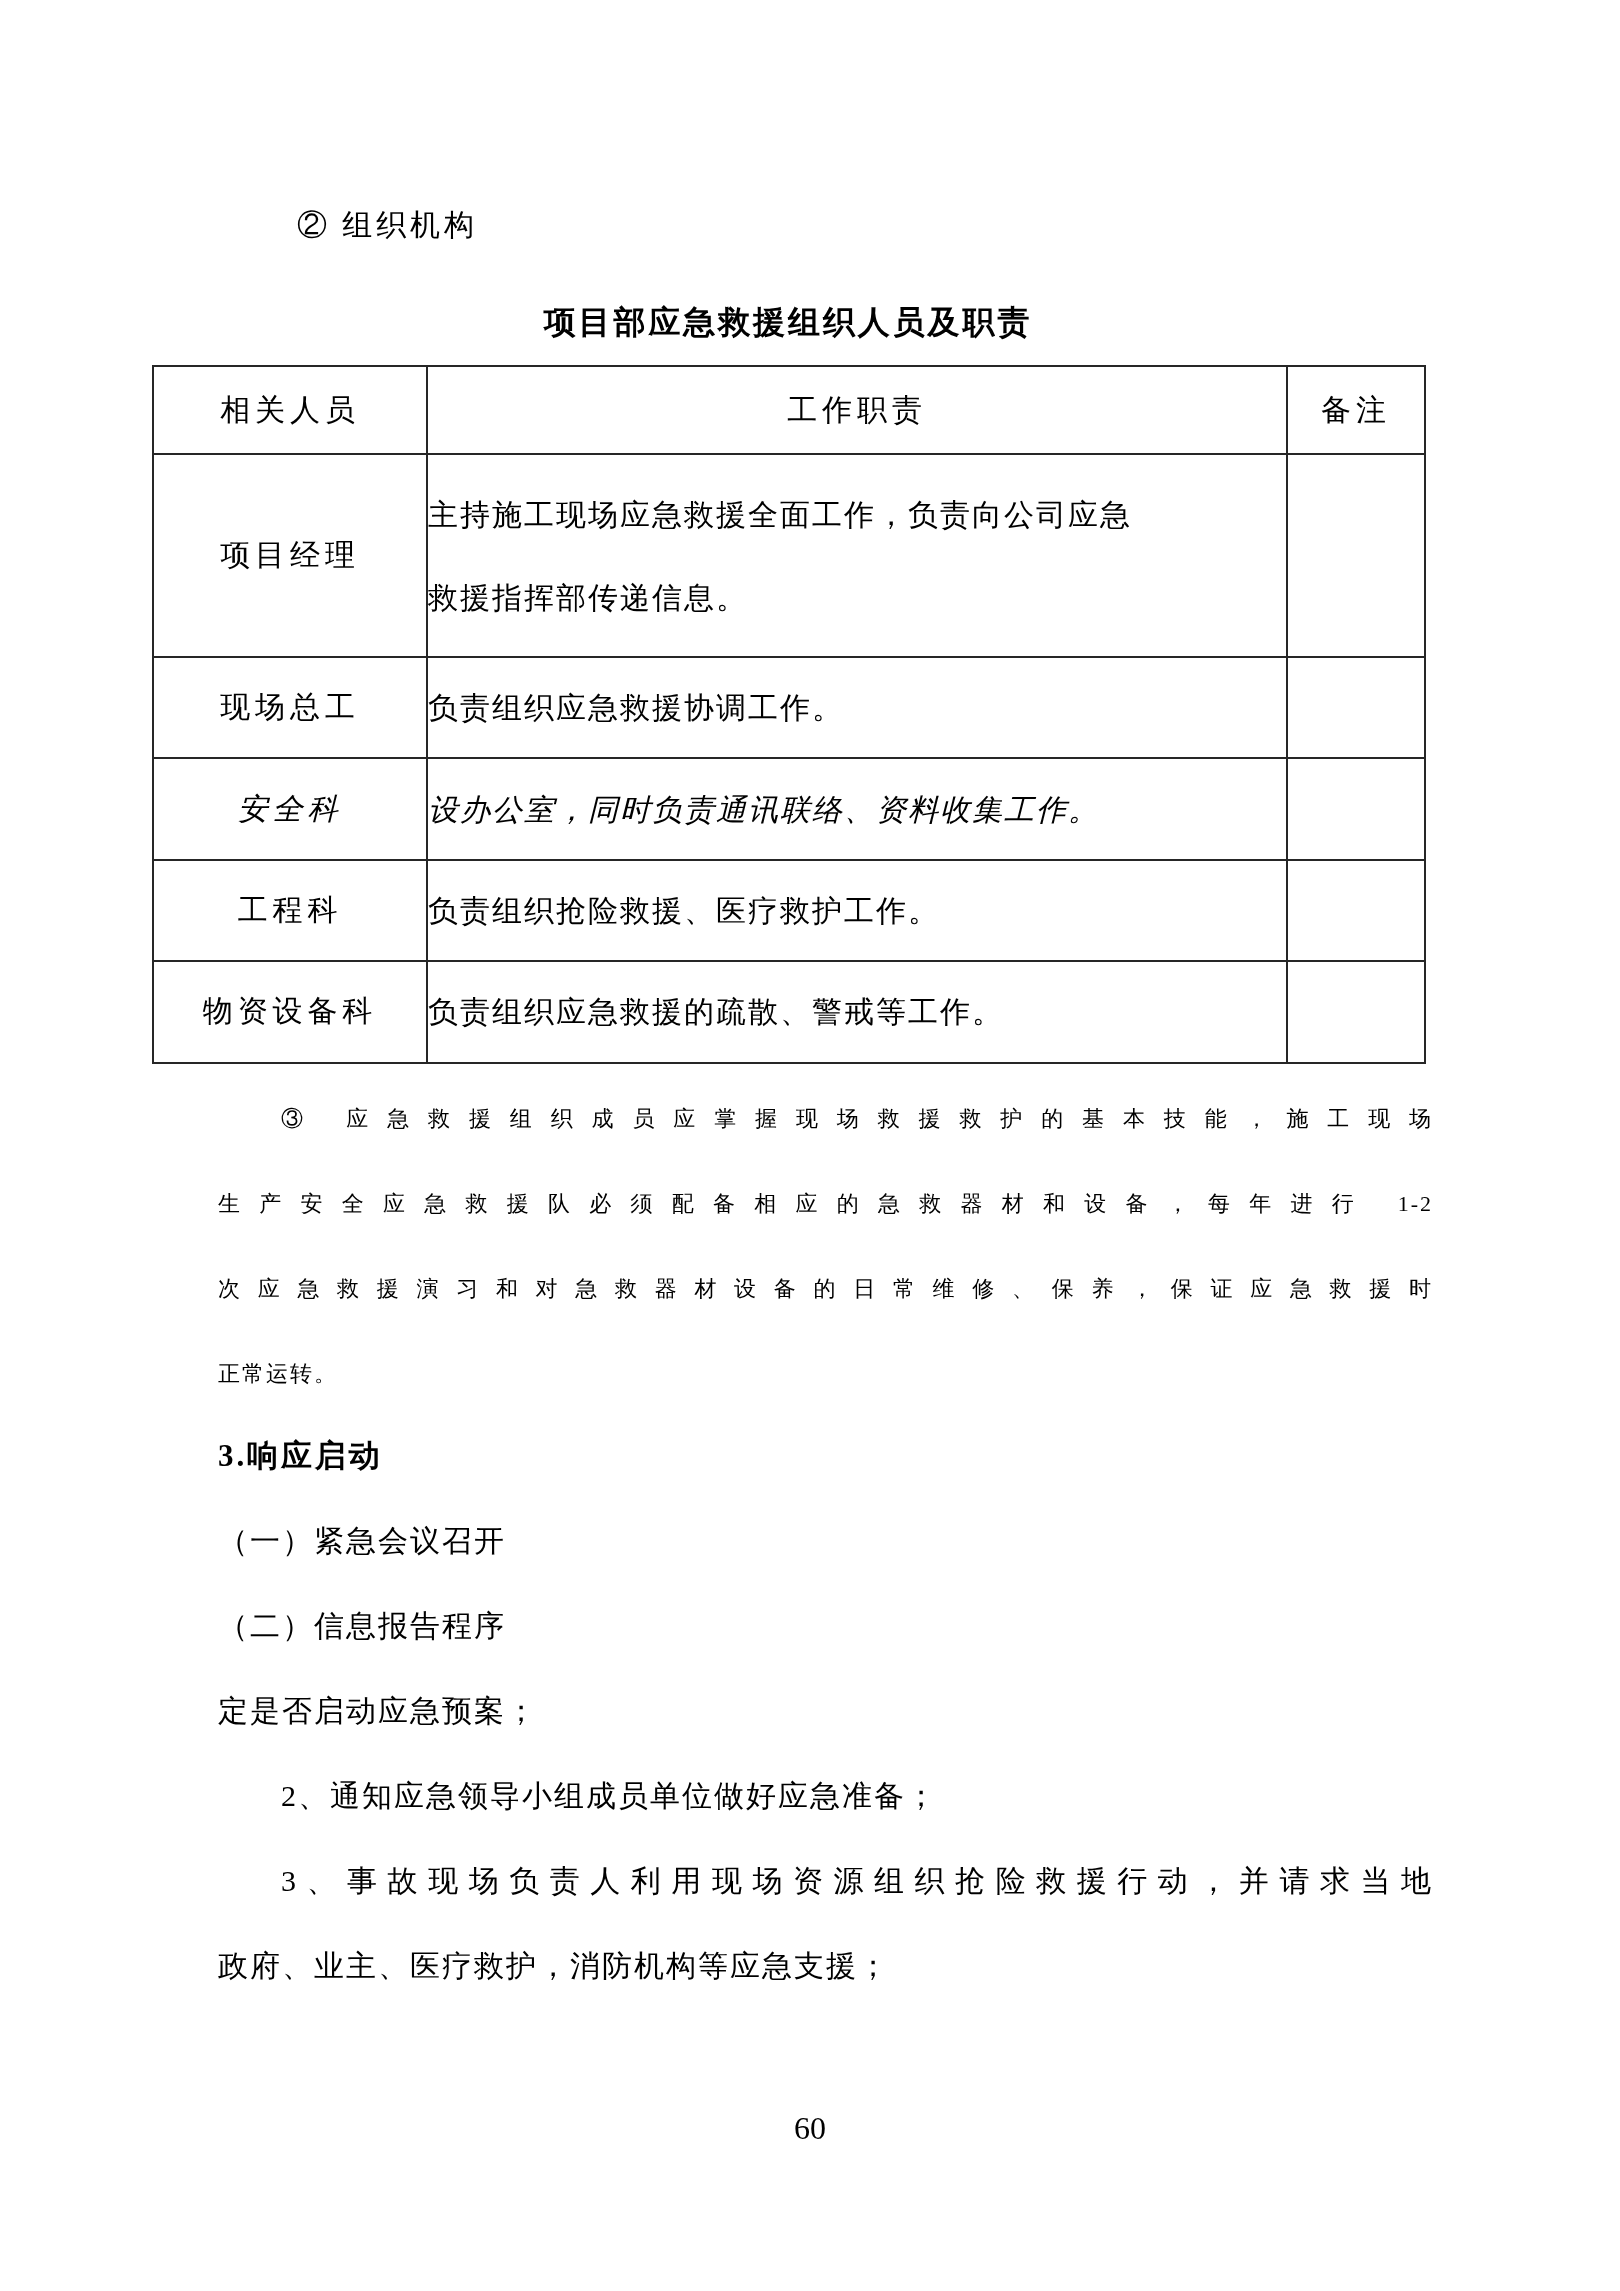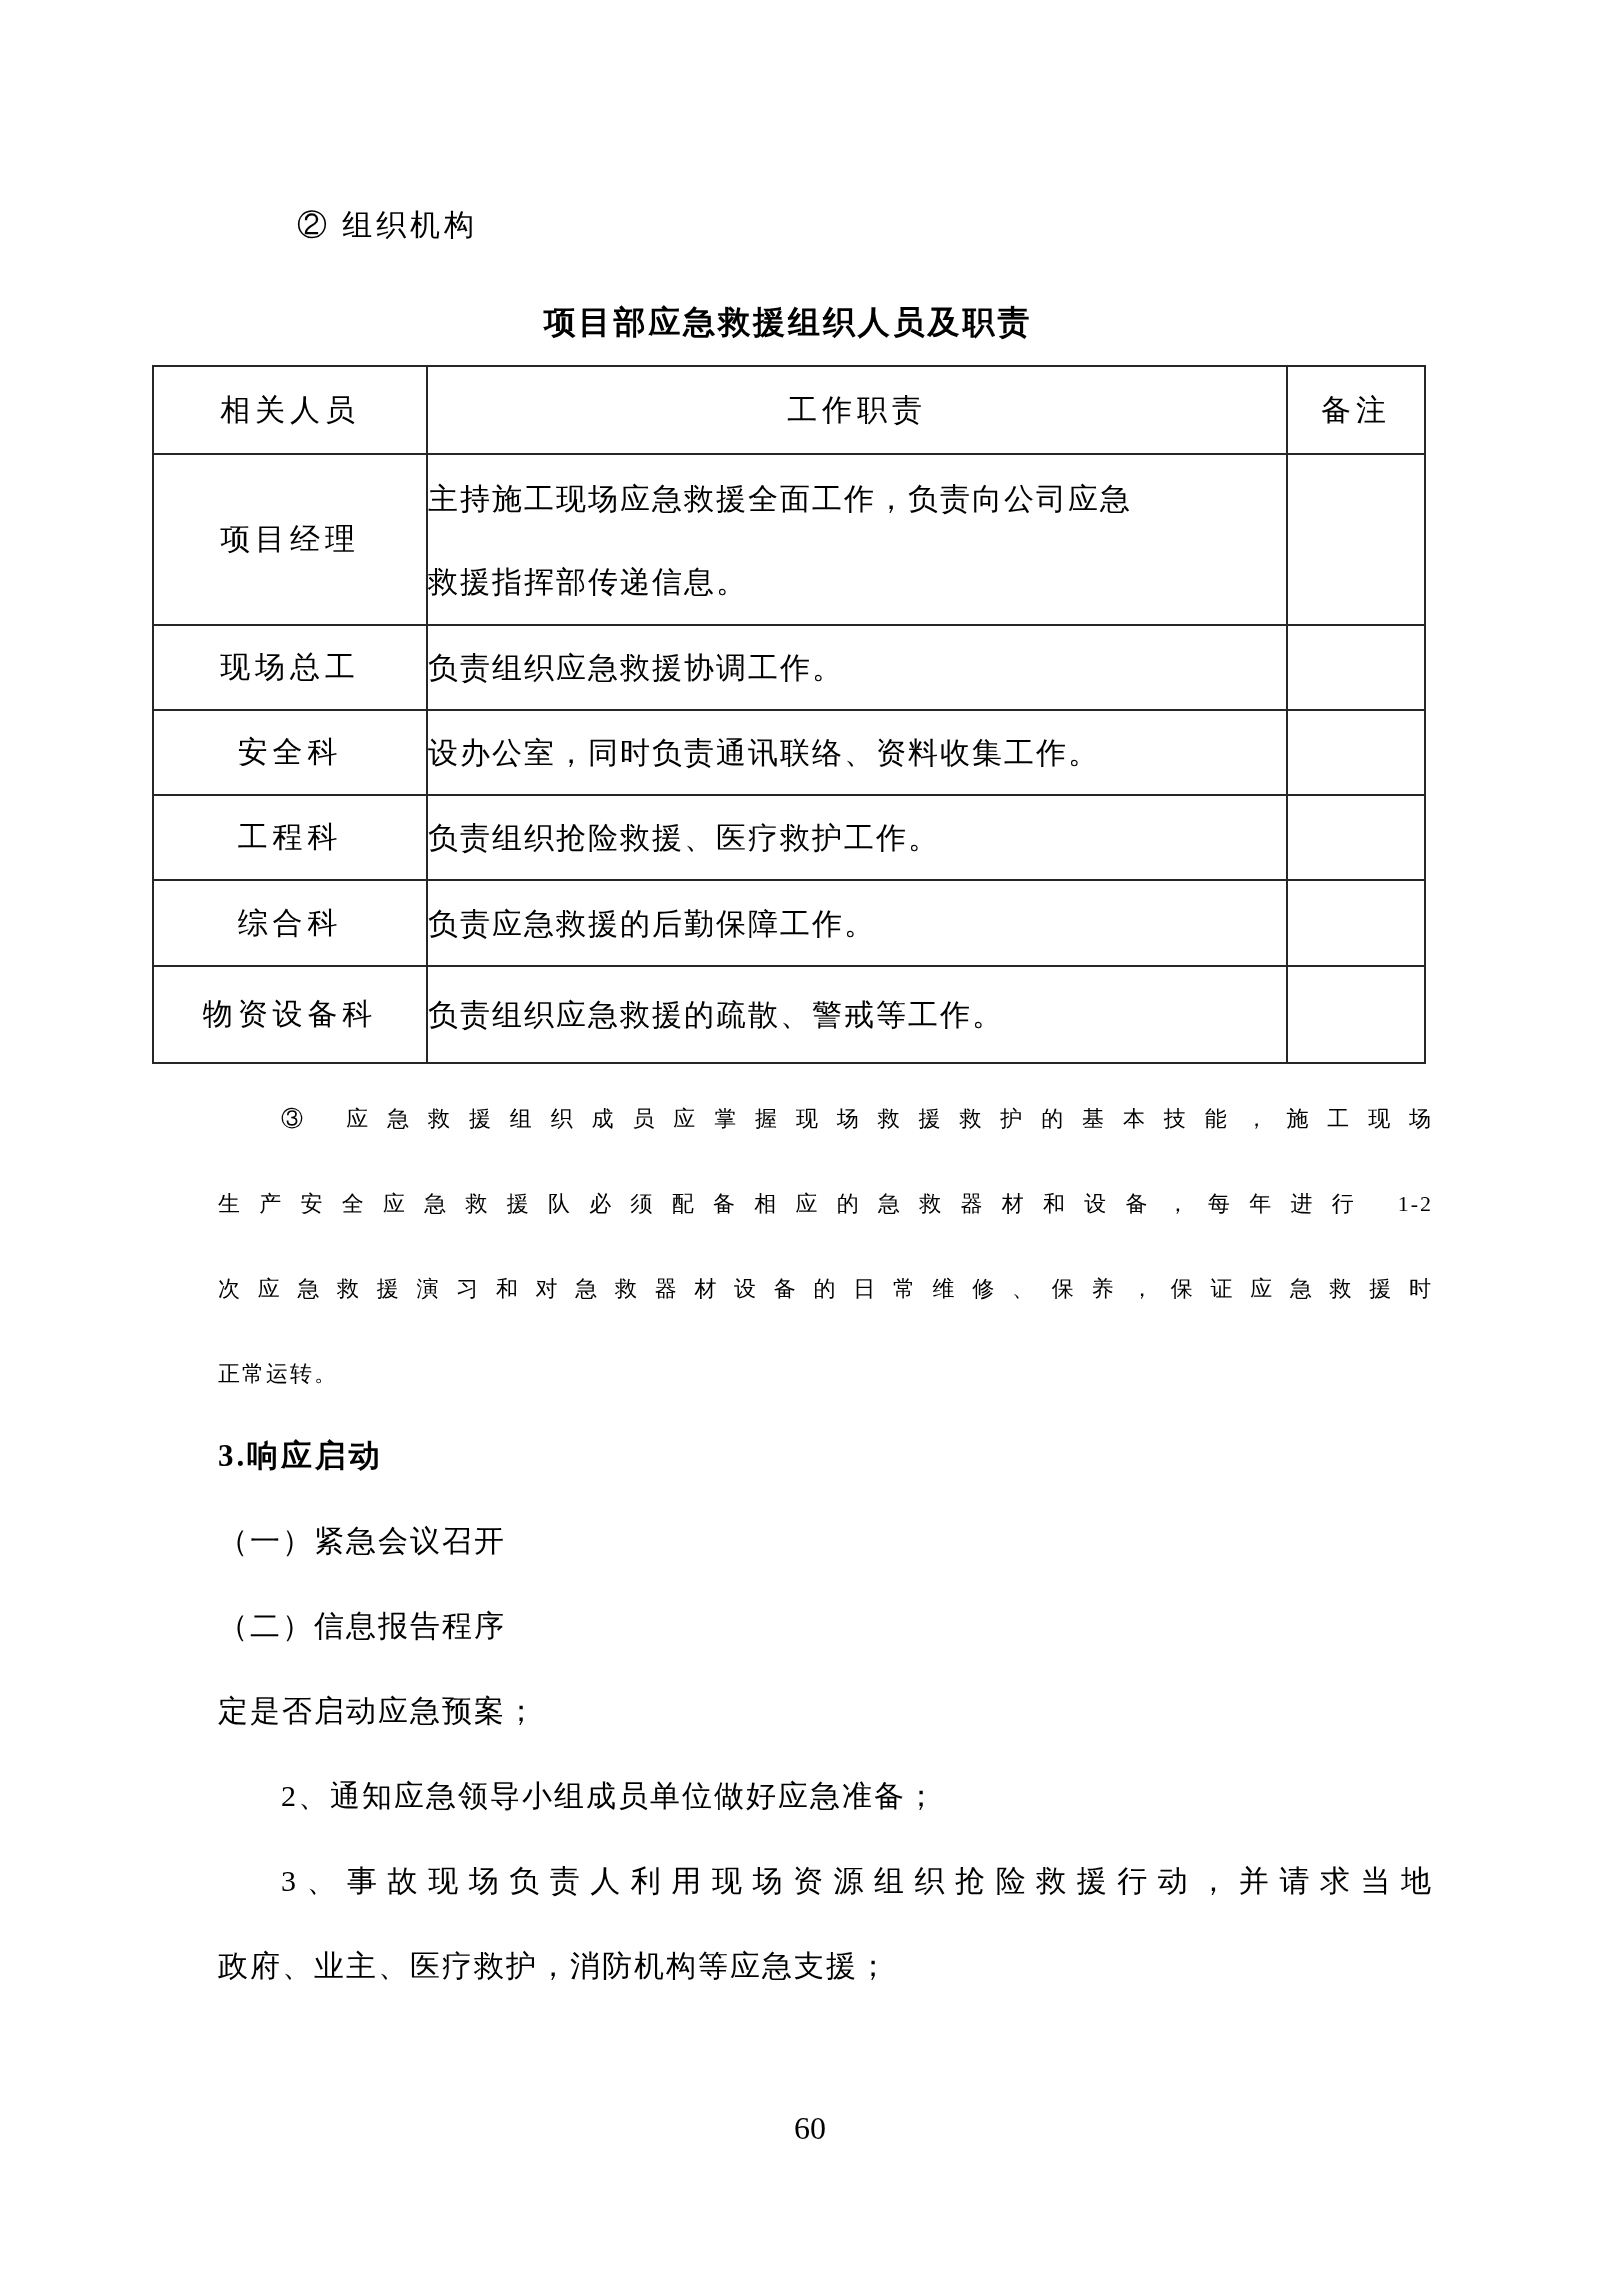--- a/index.html
+++ b/index.html
@@ -33,21 +33,21 @@
   table.duty col.c1{width:274px;}
   table.duty col.c2{width:860px;}
   table.duty col.c3{width:138px;}
   table.duty th,table.duty td{
     border:2px solid #262626;
     font-weight:400;padding:0;vertical-align:middle;
   }
   table.duty thead tr{height:88px;}
   table.duty tbody tr:nth-child(1){height:171px;}
   table.duty tbody tr:nth-child(2){height:84px;}
-  table.duty tbody tr:nth-child(3){height:76px;}
+  table.duty tbody tr:nth-child(3){height:76px;font-style:italic;}
   table.duty tbody tr:nth-child(4){height:85px;}
   table.duty tbody tr:nth-child(5){height:86px;}
   table.duty tbody tr:nth-child(6){height:97px;}
   td.person,th{text-align:center;letter-spacing:4.9px;}
   td.duty-cell{padding-left:15.7px;padding-right:7.8px;text-align:left;}
   td.duty-cell .dline{line-height:83px;letter-spacing:2px;}
   td.note-cell{text-align:center;}
   
   .para3{
     position:absolute;left:218px;top:1076px;width:1215px;
@@ -115,27 +115,20 @@
         <td class="note-cell"></td>
       </tr>
       <tr>
         <td class="person">工程科</td>
         <td class="duty-cell">
           <div class="dline">负责组织抢险救援、医疗救护工作。</div>
         </td>
         <td class="note-cell"></td>
       </tr>
       <tr>
-        <td class="person">综合科</td>
-        <td class="duty-cell">
-          <div class="dline">负责应急救援的后勤保障工作。</div>
-        </td>
-        <td class="note-cell"></td>
-      </tr>
-      <tr>
         <td class="person">物资设备科</td>
         <td class="duty-cell">
           <div class="dline">负责组织应急救援的疏散、警戒等工作。</div>
         </td>
         <td class="note-cell"></td>
       </tr>
     </tbody>
   </table>
 
   <div class="para3">

